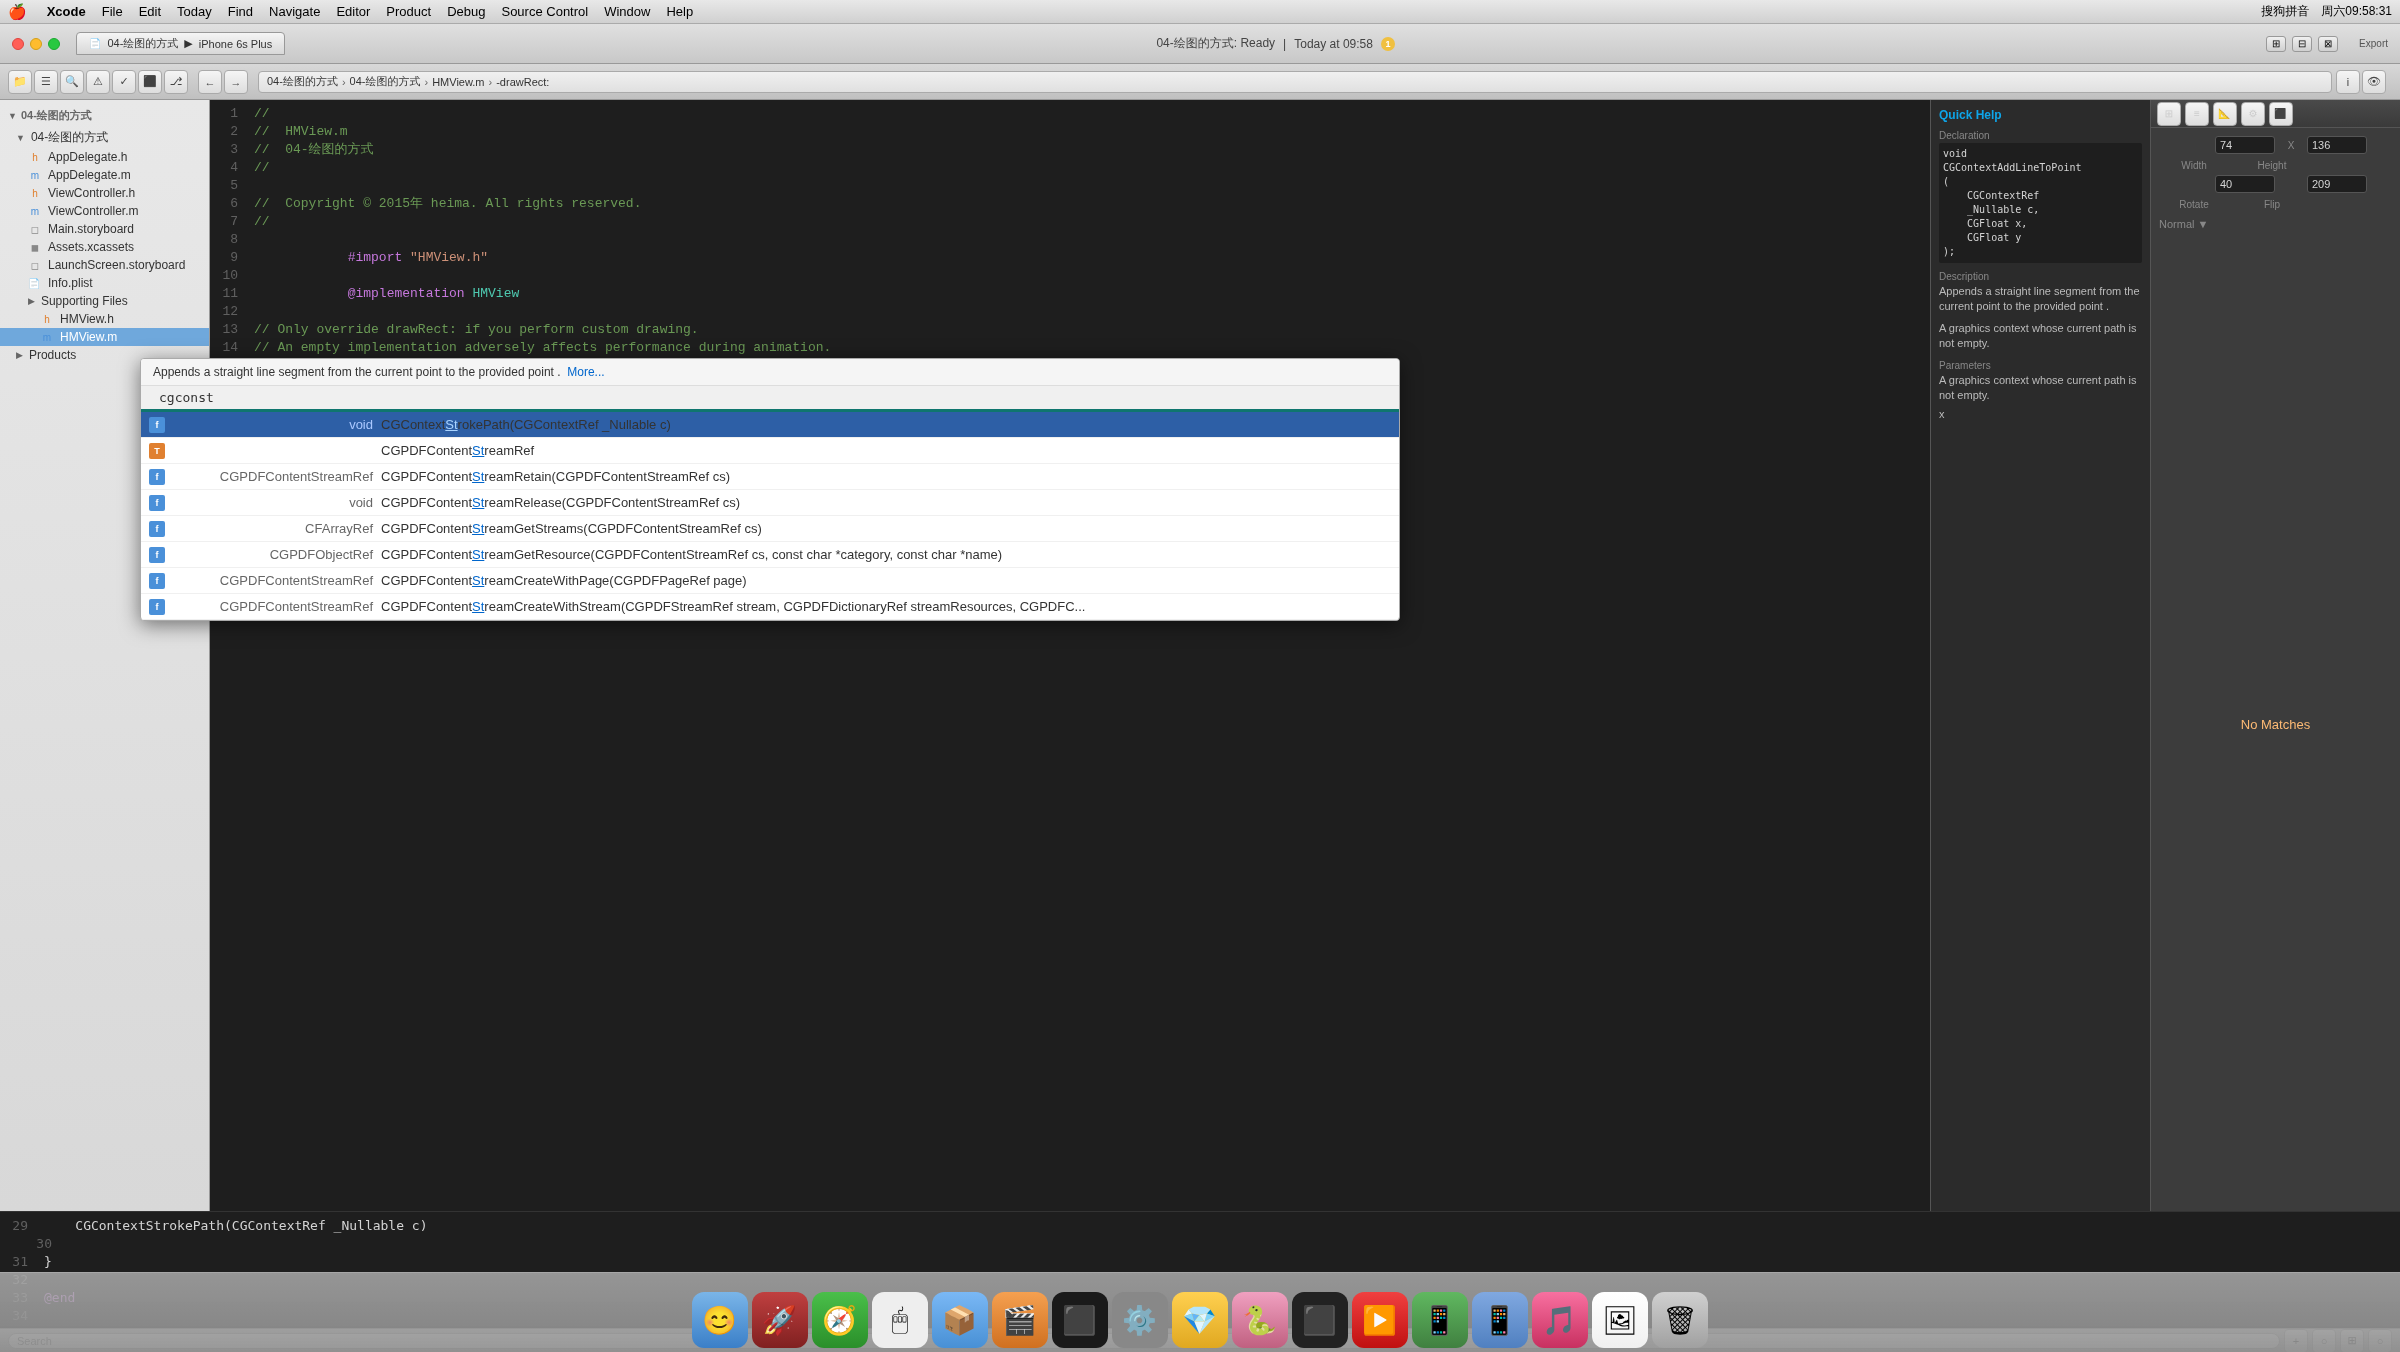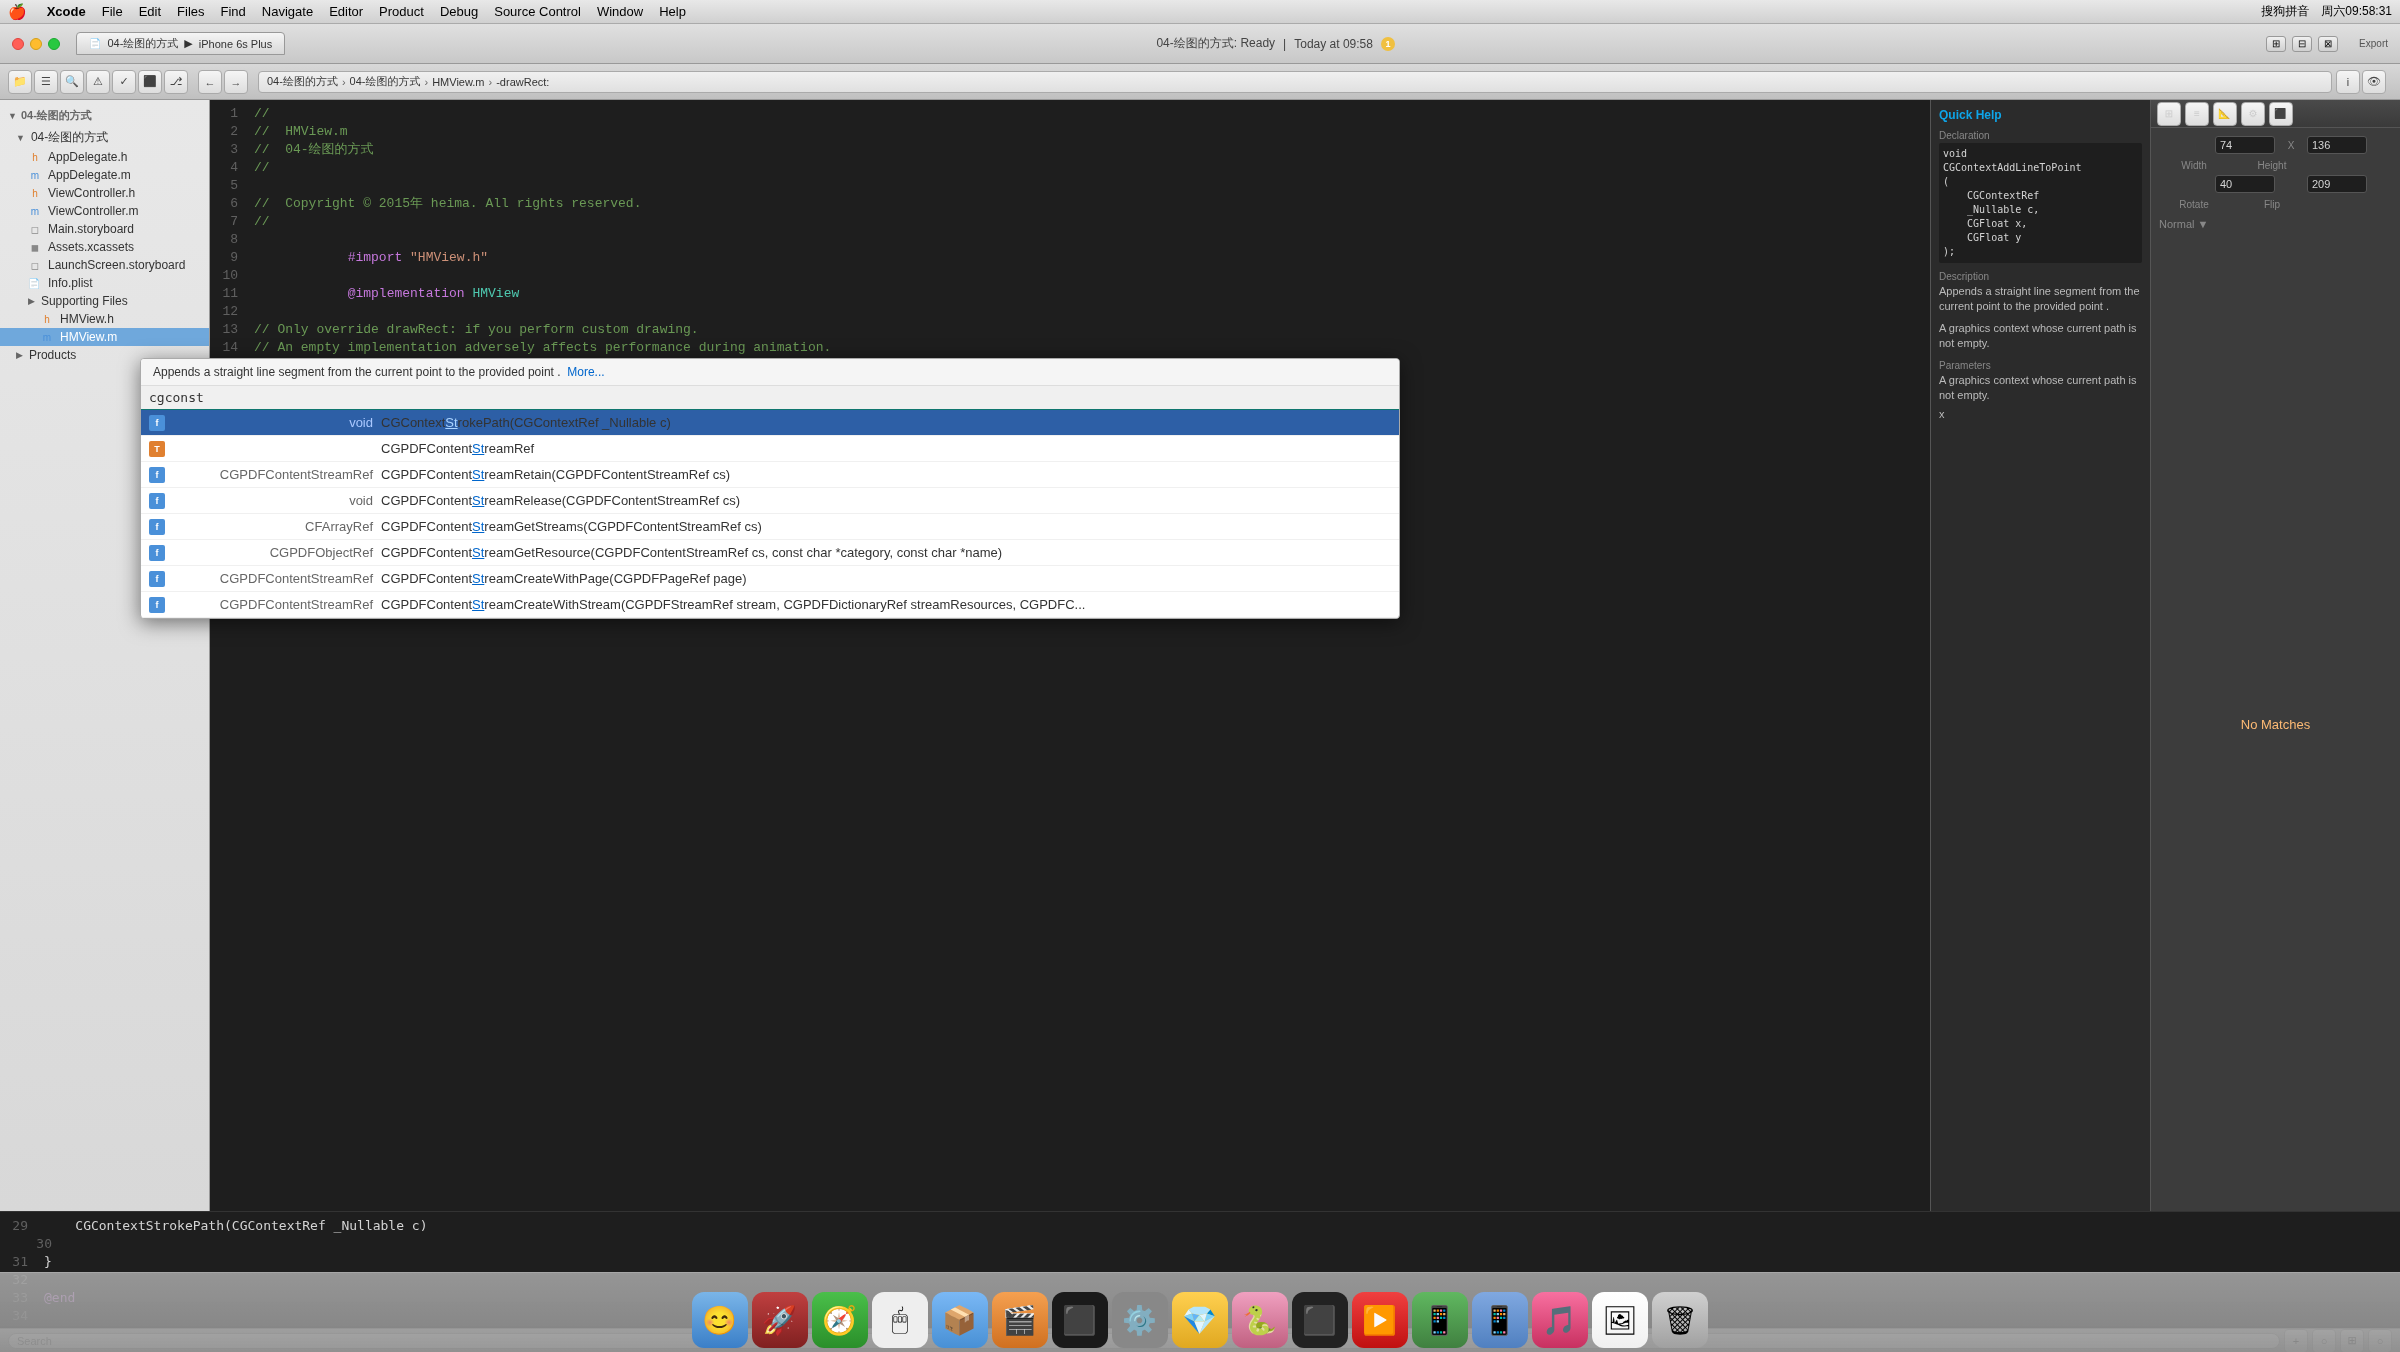--- a/index.html
+++ b/index.html
@@ -344,22 +344,22 @@
       background: #f5f5f5;
       border-bottom: 1px solid #ddd;
       padding: 6px 12px;
       font-size: 12px;
       color: #333;
       font-family: -apple-system, Arial, sans-serif;
     }
     .autocomplete-header a { color: #0066cc; text-decoration: none; }
     .autocomplete-search-bar {
       background: #f0f0f0;
-      border-bottom: 1px solid #0f766e;
-      padding: 4px 8px;
+      border-bottom: 3px solid #0f766e;
+      padding: 4px 18px;
       display: flex;
       align-items: center;
       font-family: 'Menlo', monospace;
       font-size: 13px;
       color: #333;
     }
     .autocomplete-item {
       display: flex;
       align-items: center;
       padding: 4px 8px;
@@ -456,21 +456,21 @@
     }
   </style>
 </head>
 <body>
 
 <div class="menubar">
   <span class="menubar-apple">🍎</span>
   <span class="menubar-item bold">Xcode</span>
   <span class="menubar-item">File</span>
   <span class="menubar-item">Edit</span>
-  <span class="menubar-item">Files</span>
+  <span class="menubar-item">Today</span>
   <span class="menubar-item">Find</span>
   <span class="menubar-item">Navigate</span>
   <span class="menubar-item">Editor</span>
   <span class="menubar-item">Product</span>
   <span class="menubar-item">Debug</span>
   <span class="menubar-item">Source Control</span>
   <span class="menubar-item">Window</span>
   <span class="menubar-item">Help</span>
   <div class="menubar-right">
     <span>搜狗拼音</span>

